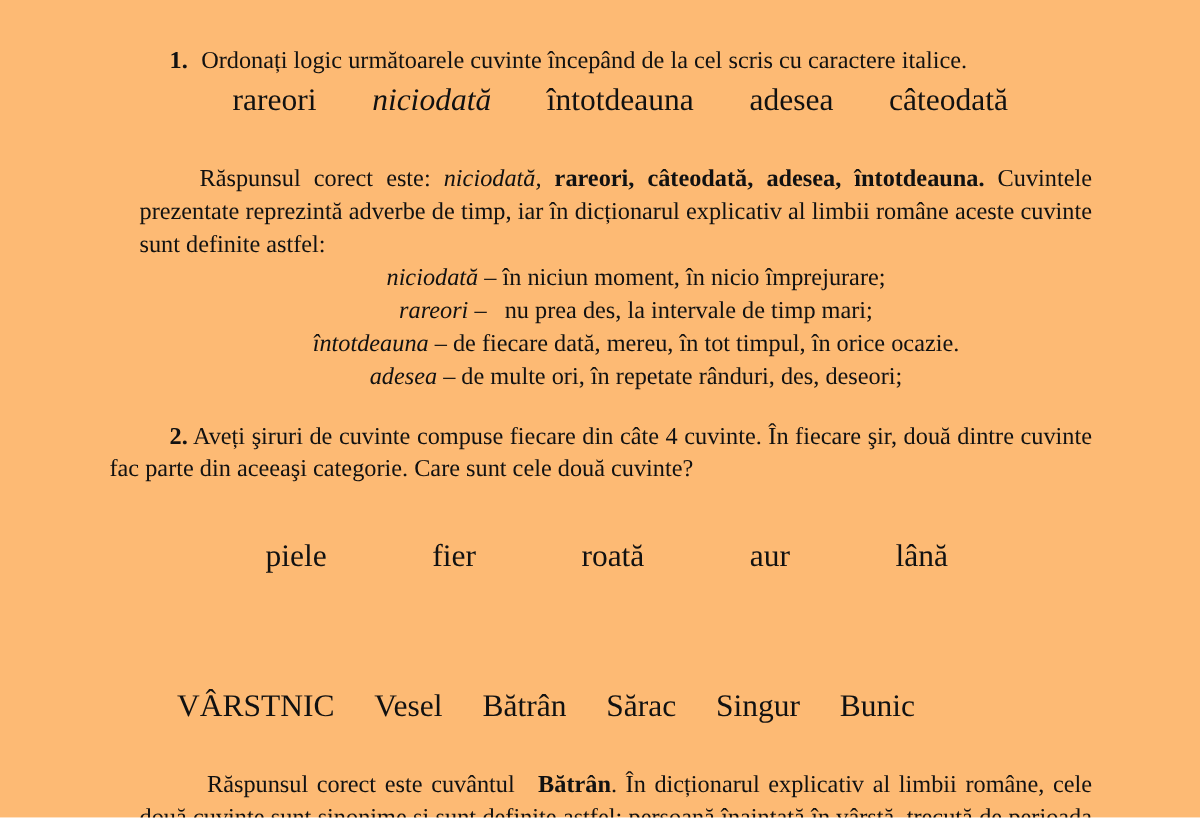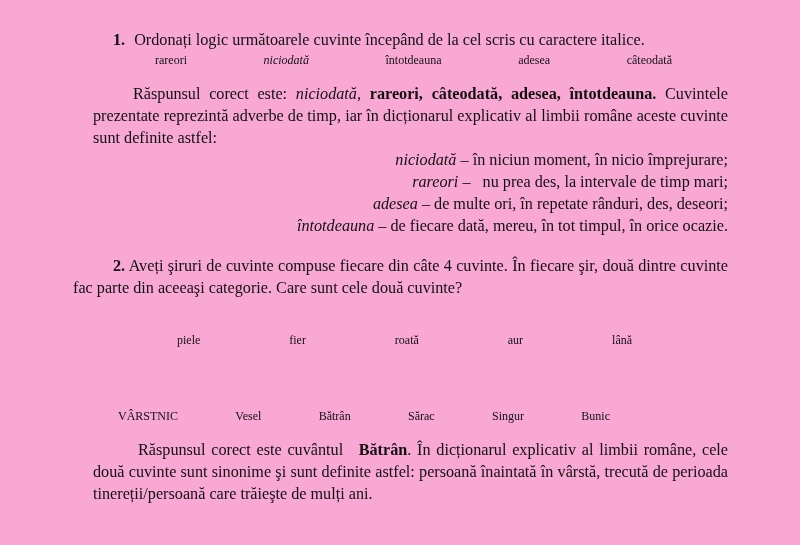--- a/index.html
+++ b/index.html
@@ -12,21 +12,21 @@
     width: 800px;
     height: 545px;
     overflow: hidden;
     font-family: "Liberation Serif", "DejaVu Serif", serif;
     color: #111111;
   }
   .page {
     position: relative;
     width: 800px;
     height: 545px;
-    background: #f9a8d4;
+    background: #fdba74;
     box-sizing: border-box;
     padding: 30px 72px 0 73px;
   }
   .block {
     font-size: 16.2px;
     line-height: 1.355;
     text-align: justify;
     text-justify: inter-word;
     hyphens: none;
   }
@@ -43,21 +43,21 @@
   .ans-para {
     text-indent: 40px;
     text-align: justify;
     margin-left: 20px;
   }
   .wordrow {
     display: block;
     text-align: justify;
     margin: 0;
     padding: 0 56px 0 82px;
-    font-size: 12px;
+    font-size: 21px;
     line-height: 1.355;
   }
   .wordrow:after {
     content: "";
     display: inline-block;
     width: 100%;
   }
   .wordrow span.w {
     display: inline-block;
   }
@@ -66,21 +66,21 @@
   }
   .wordrow-2 {
     padding: 0 96px 0 104px;
     margin-top: 32px;
   }
   .deflist {
     margin: 0;
     padding: 0 0 0 47px;
     font-size: 16.2px;
     line-height: 1.355;
-    text-align: right;
+    text-align: center;
   }
   .defrow {
     white-space: nowrap;
   }
   i, .it { font-style: italic; }
   b, .bd { font-weight: bold; }
   .gap-sm { display: inline-block; width: 4px; }
   .spacer-1 { height: 18px; }
   .spacer-2 { height: 16px; }
 </style>
@@ -114,28 +114,28 @@
       <span>–</span>
       <span>în niciun moment, în nicio împrejurare;</span>
     </div>
     <div class="defrow">
       <span class="it">rareori</span>
       <span>–</span>
       <span class="gap-sm"></span>
       <span>nu prea des, la intervale de timp mari;</span>
     </div>
     <div class="defrow">
+      <span class="it">întotdeauna</span>
+      <span>–</span>
+      <span>de fiecare dată, mereu, în tot timpul, în orice ocazie.</span>
+    </div>
+    <div class="defrow">
       <span class="it">adesea</span>
       <span>–</span>
       <span>de multe ori, în repetate rânduri, des, deseori;</span>
-    </div>
-    <div class="defrow">
-      <span class="it">întotdeauna</span>
-      <span>–</span>
-      <span>de fiecare dată, mereu, în tot timpul, în orice ocazie.</span>
     </div>
   </div>
 
   <div class="spacer-1"></div>
 
   <div class="block q-para">
     <span class="q-num">2.</span>
     <span>Aveți şiruri de cuvinte compuse fiecare din câte 4 cuvinte. În fiecare şir, două dintre cuvinte fac parte din aceeaşi categorie. Care sunt cele două cuvinte?</span>
   </div>
 

